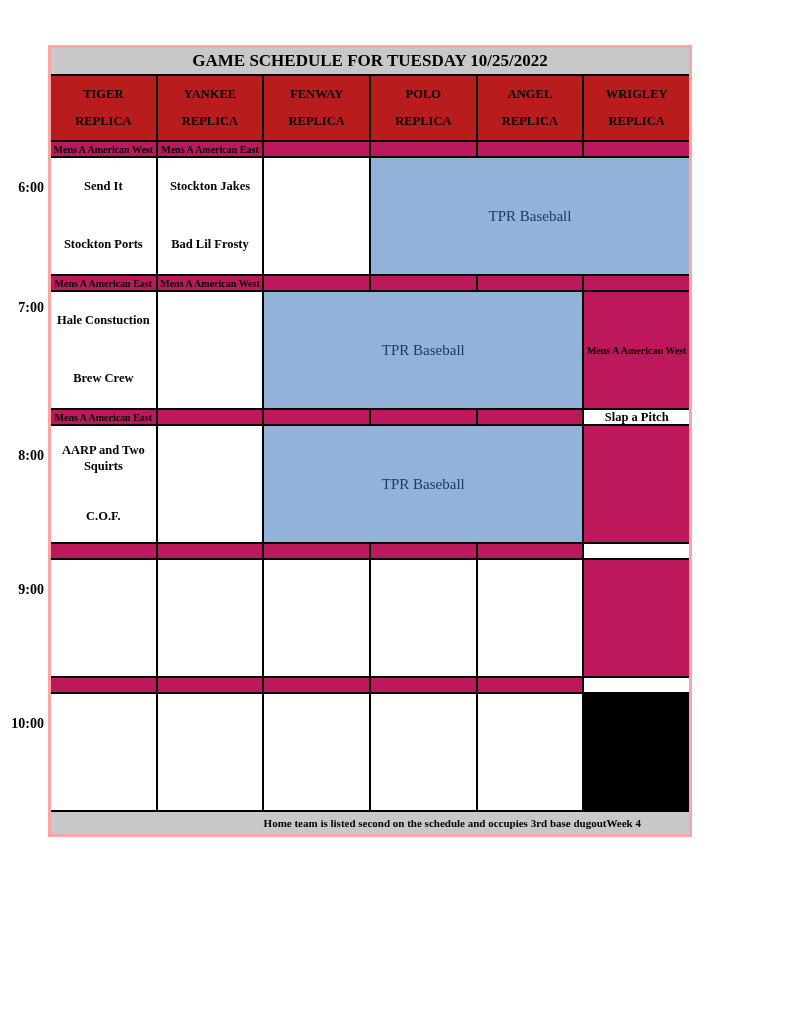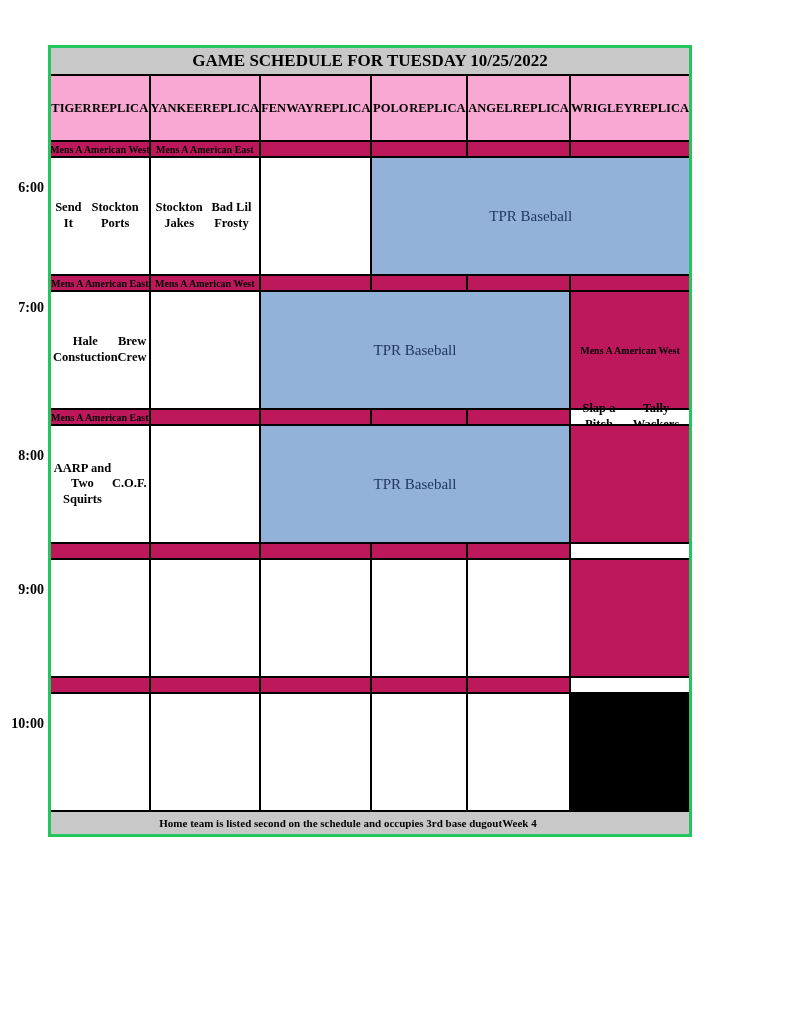--- a/index.html
+++ b/index.html
@@ -20,55 +20,55 @@
     position: absolute;
     left: 48px;
     top: 45px;
     width: 644px;
     box-sizing: border-box;
     display: grid;
     grid-template-columns: repeat(6, 1fr);
     grid-template-rows: 26px 64px 14px 116px 14px 116px 14px 116px 14px 116px 14px 116px 22px;
     gap: 2px;
     background: #000000;
-    border: 3px solid #22c55e;
+    border: 3px solid #fca5a5;
   }
   .cell { background: #ffffff; }
   .title-row {
     grid-column: 1 / -1;
     background: #c8c8c8;
     display: flex;
     align-items: center;
     justify-content: center;
     font-size: 17px;
     font-weight: bold;
   }
   .head {
-    background: #f9a8d4;
-    display: flex;
-    flex-direction: row;
+    background: #b91c1c;
+    display: flex;
+    flex-direction: column;
     justify-content: space-evenly;
     align-items: center;
     text-align: center;
     font-size: 12.5px;
     font-weight: bold;
   }
   .band {
     background: #be185d;
     display: flex;
     align-items: center;
     justify-content: center;
     font-size: 10px;
     font-weight: bold;
     white-space: nowrap;
     overflow: hidden;
   }
   .game {
     display: flex;
-    flex-direction: row;
+    flex-direction: column;
     justify-content: space-around;
     align-items: center;
     text-align: center;
     font-size: 12.5px;
     font-weight: bold;
     padding: 0 2px;
   }
   .game .team { display: block; line-height: 1.25; }
   .tpr {
     grid-column: span 3;
@@ -78,21 +78,21 @@
     justify-content: center;
     font-size: 15px;
     font-weight: normal;
     color: #1f3864;
   }
   .footer-row {
     grid-column: 1 / -1;
     background: #c8c8c8;
     display: flex;
     align-items: center;
-    justify-content: center;
+    justify-content: flex-end;
     font-size: 11px;
     font-weight: bold;
     padding: 0 48px 0 4px;
   }
   .time-label {
     position: absolute;
     left: 0;
     width: 44px;
     text-align: right;
     font-size: 14px;

